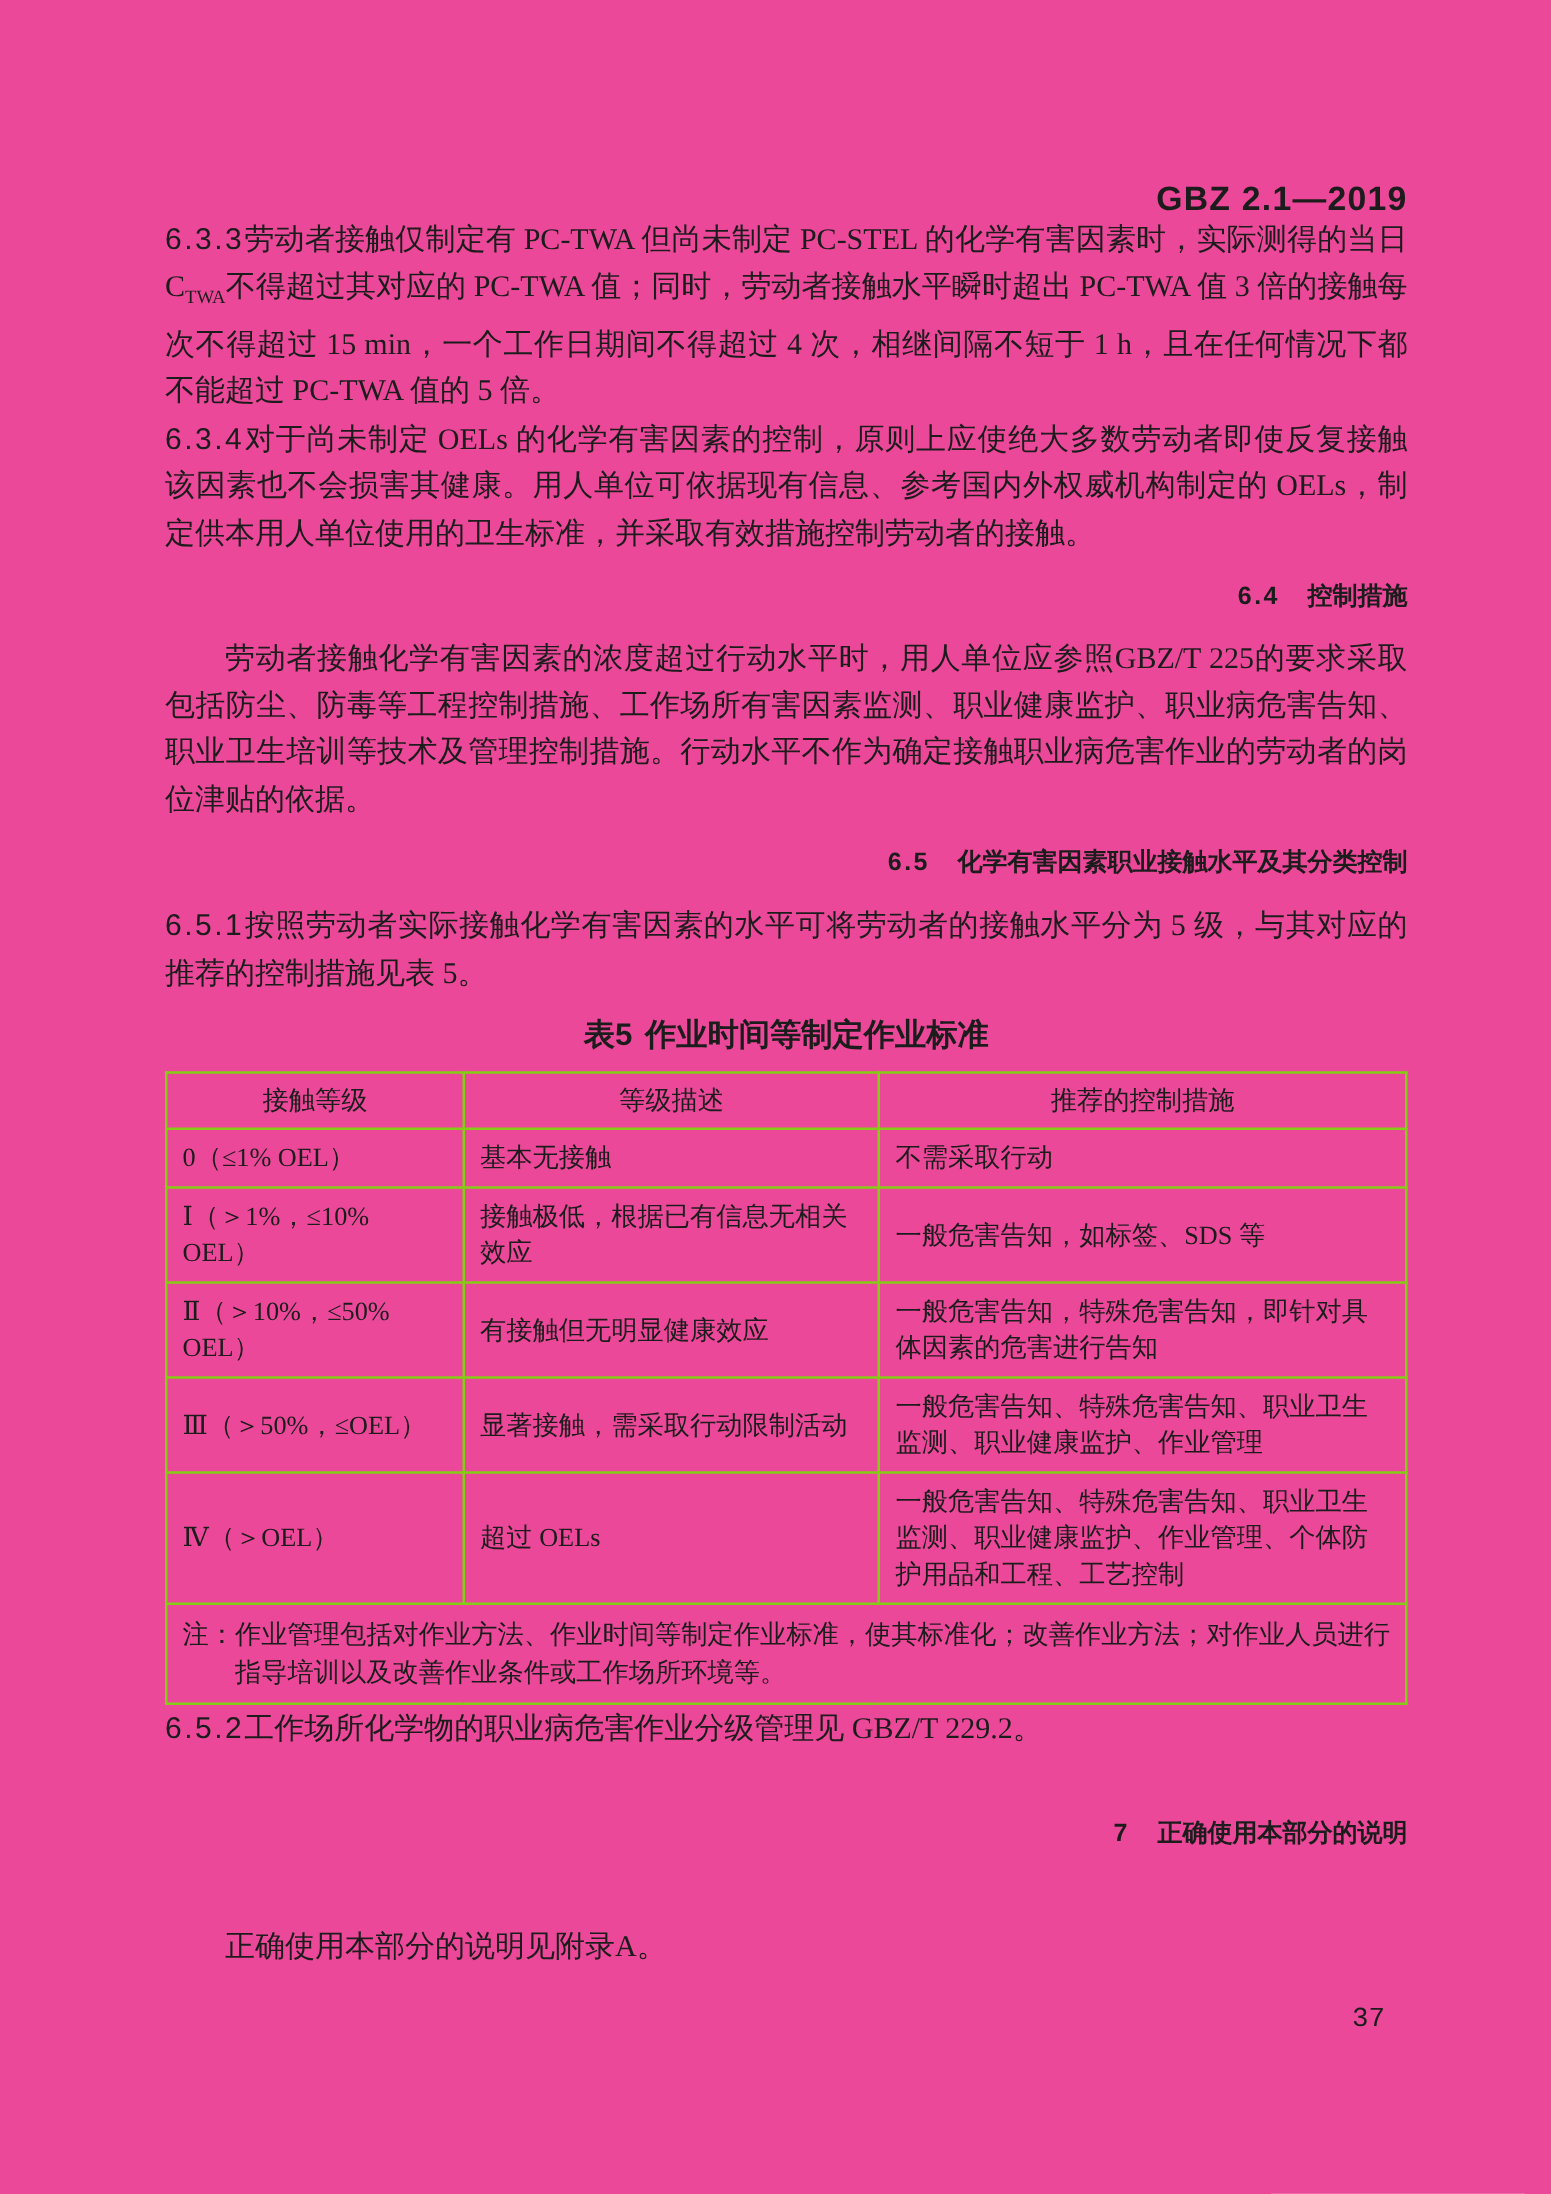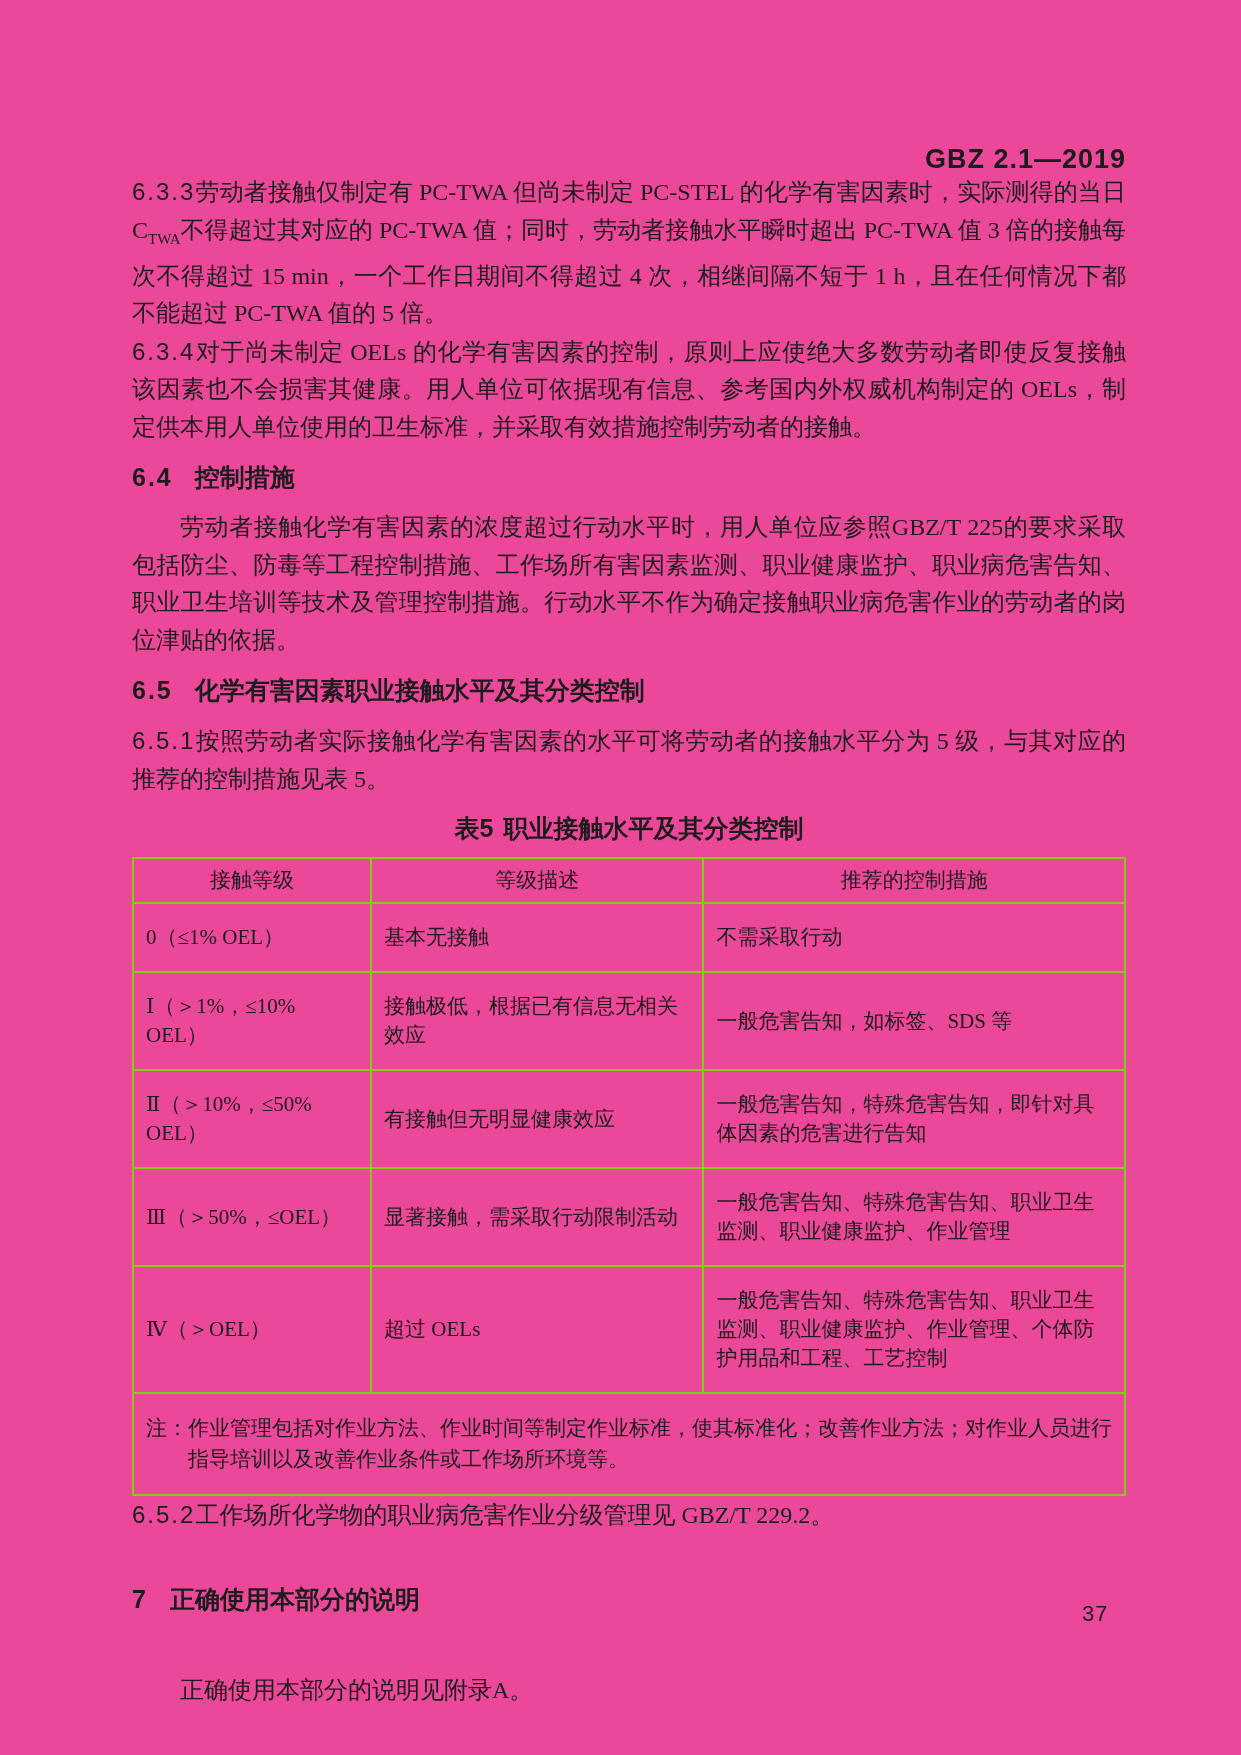--- a/index.html
+++ b/index.html
@@ -39,23 +39,23 @@
   .first-clause { margin-top: 21px; }
   .cnum {
     font-family: "Liberation Sans", "DejaVu Sans", sans-serif;
     letter-spacing: 2px;
   }
   sub.subs { font-size: 15px; }
   .section-heading {
     margin: 13px 0 14px 0;
     font-family: "Liberation Sans", "DejaVu Sans", sans-serif;
     font-weight: bold;
-    font-size: 25px;
+    font-size: 20px;
     line-height: 36px;
-    text-align: left;
+    text-align: right;
   }
   .section-heading .num { margin-right: 22px; letter-spacing: 2px; }
   .indent { text-indent: 2em; }
   .table-caption {
     margin: 14px 0 13px 0;
     text-align: center;
     font-family: "Liberation Sans", "DejaVu Sans", sans-serif;
     font-weight: bold;
     font-size: 25px;
     line-height: 32px;
@@ -72,21 +72,21 @@
     font-weight: normal;
     vertical-align: middle;
   }
   .tbl th {
     text-align: center;
     padding: 7px 6px;
     line-height: 29px;
   }
   .tbl td {
     text-align: left;
-    padding: 19px 12px;
+    padding: 8px 12px;
     line-height: 29px;
   }
   col.c1 { width: 24%; }
   col.c2 { width: 33.5%; }
   col.c3 { width: 42.5%; }
   .note-cell { padding: 6px 14px 8px 30px; }
   .note { display: flex; font-size: 21px; line-height: 31px; text-align: justify; }
   .note-label { flex: 0 0 auto; }
   .note-text { flex: 1 1 auto; }
   .after-table { margin-top: 70px; }
@@ -113,21 +113,21 @@
     <p class="clause"><span class="cnum">6.3.4</span><span>对于尚未制定 OELs 的化学有害因素的控制，原则上应使绝大多数劳动者即使反复接触该因素也不会损害其健康。用人单位可依据现有信息、参考国内外权威机构制定的 OELs，制定供本用人单位使用的卫生标准，并采取有效措施控制劳动者的接触。</span></p>
 
     <div class="section-heading"><span class="num">6.4</span><span>控制措施</span></div>
 
     <p class="body-para indent">劳动者接触化学有害因素的浓度超过行动水平时，用人单位应参照GBZ/T 225的要求采取包括防尘、防毒等工程控制措施、工作场所有害因素监测、职业健康监护、职业病危害告知、职业卫生培训等技术及管理控制措施。行动水平不作为确定接触职业病危害作业的劳动者的岗位津贴的依据。</p>
 
     <div class="section-heading"><span class="num">6.5</span><span>化学有害因素职业接触水平及其分类控制</span></div>
 
     <p class="clause"><span class="cnum">6.5.1</span><span>按照劳动者实际接触化学有害因素的水平可将劳动者的接触水平分为 5 级，与其对应的推荐的控制措施见表 5。</span></p>
 
-    <div class="table-caption"><span class="caption-label">表5</span><span>职业接触水平及其分类控制</span></div>
+    <div class="table-caption"><span class="caption-label">表5</span><span>作业时间等制定作业标准</span></div>
 
     <table class="tbl">
       <colgroup>
           <col class="c1">
           <col class="c2">
           <col class="c3">
         </colgroup>
       <thead>
         <tr>
           <th>接触等级</th>

